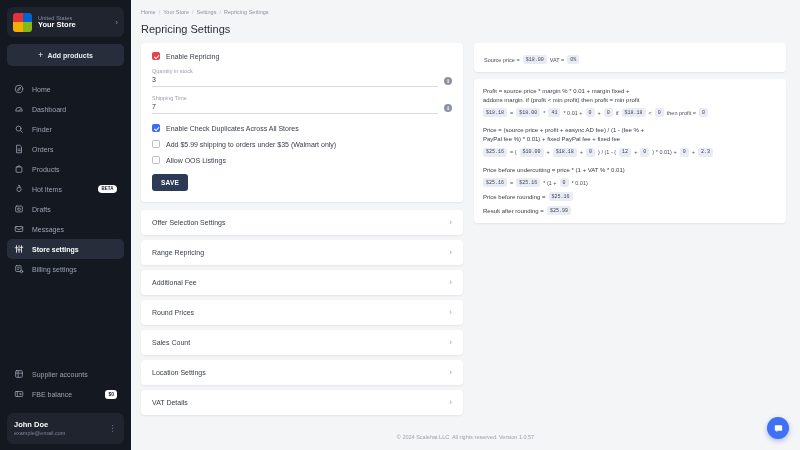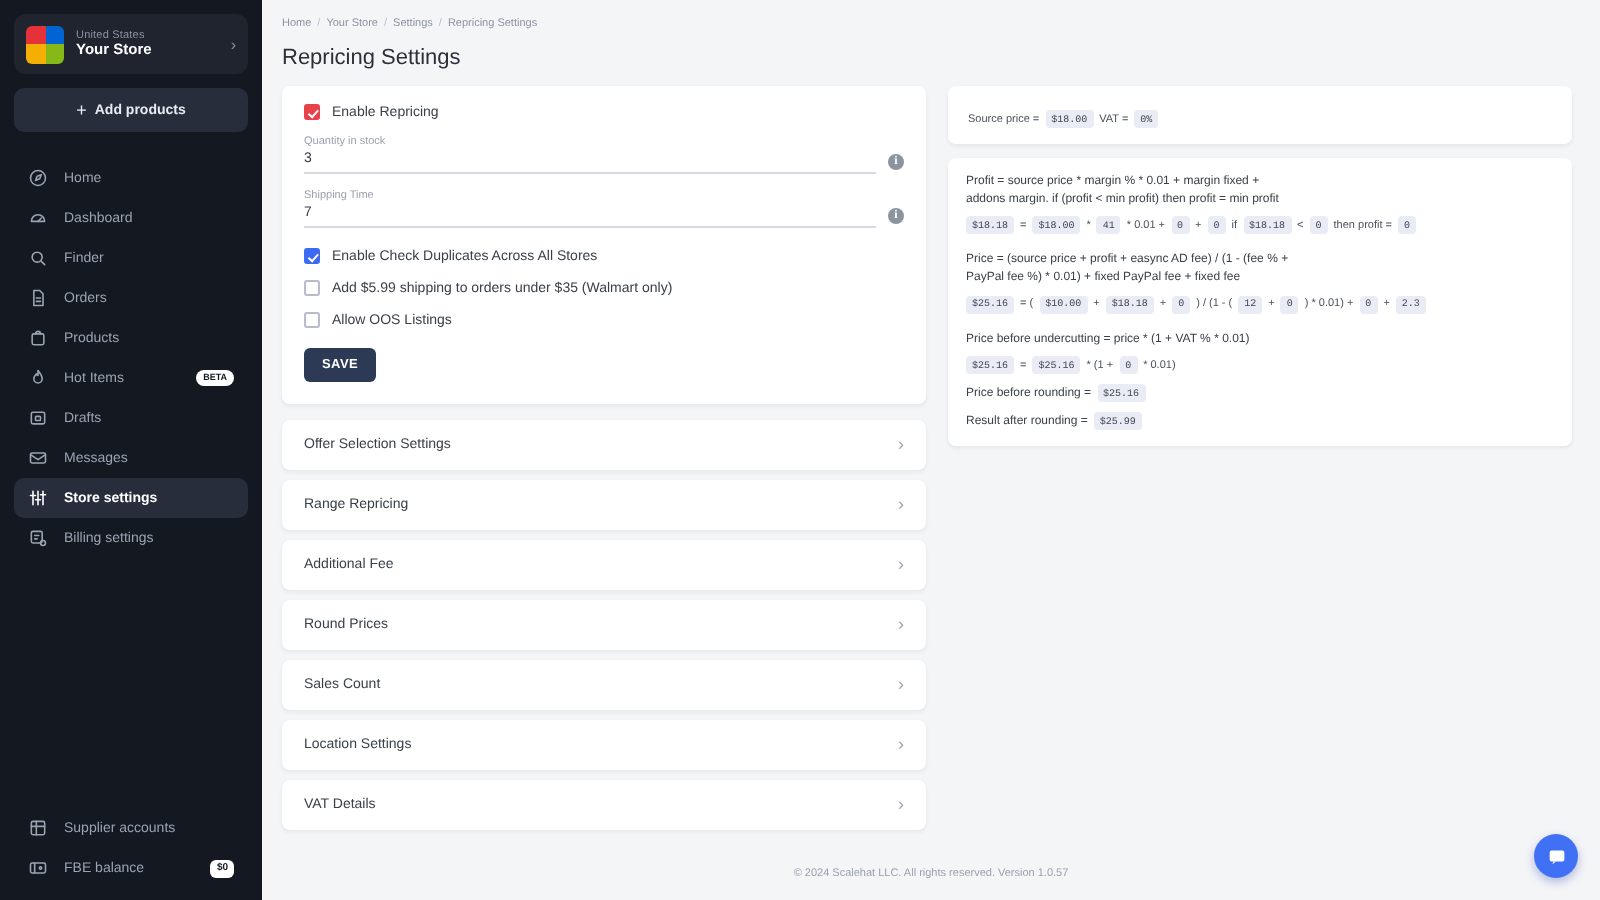--- a/index.html
+++ b/index.html
@@ -330,20 +330,27 @@
               <rect x="3" y="6" width="18" height="12" rx="2"></rect>
               <path d="M8 6v12"></path>
               <circle cx="15" cy="12" r="1.4"></circle>
             </svg>
           </span>
           <span class="nav-label">FBE balance</span>
           <span class="nav-badge pill">$0</span>
         </div>
       </div>
 
+    <div class="user-card">
+      <span class="user-text">
+        <span class="user-name">John Doe</span>
+        <span class="user-email">example@email.com</span>
+      </span>
+      <span class="user-dots">⋮</span>
+    </div>
   </aside>
 
   <main class="main">
     <div class="main-inner">
 
       <div class="breadcrumb" id="breadcrumb">
           <a>Home</a>
           <span class="sep">/</span>
           <a>Your Store</a>
           <span class="sep">/</span>

